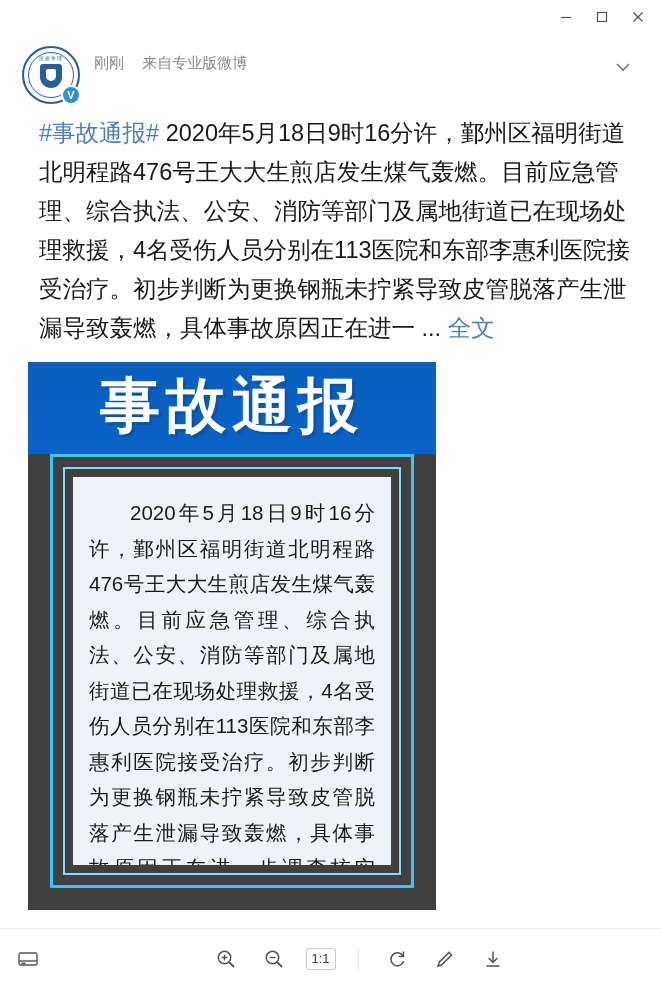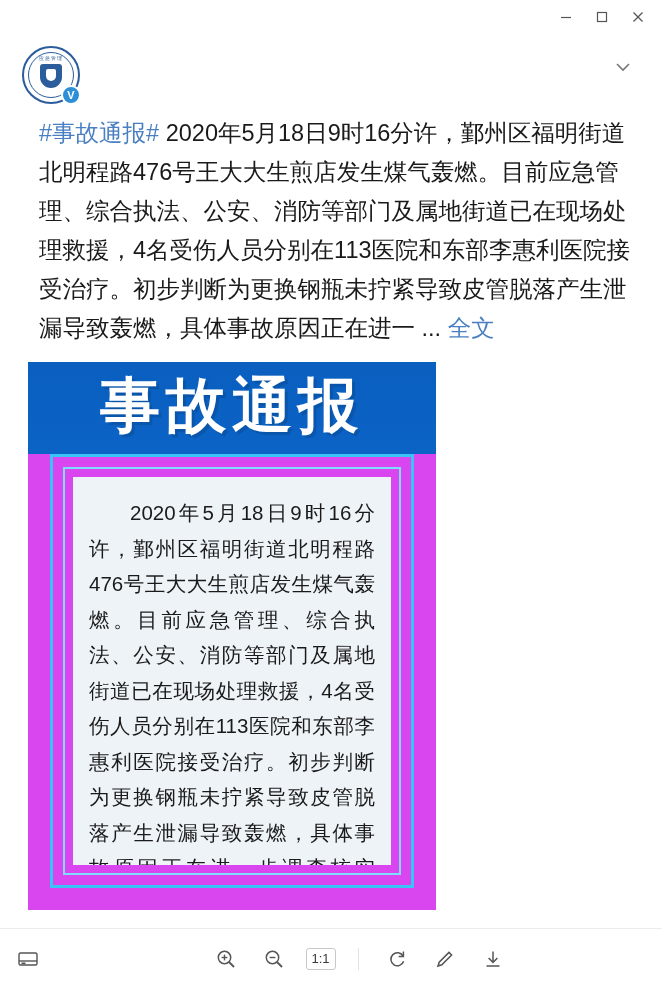--- a/index.html
+++ b/index.html
@@ -173,21 +173,21 @@
   .ellipsis { color: #1a1a1a; }
   
   .post-image-wrap {
     padding: 14px 22px 0 28px;
     box-sizing: border-box;
   }
   .poster {
     position: relative;
     width: 408px;
     height: 548px;
-    background: #d946ef;
+    background: #404040;
     overflow: hidden;
   }
   .poster .hdr-band {
     position: absolute;
     left: 0; top: 0; right: 0;
     height: 92px;
     background: linear-gradient(180deg,#0a5fbf 0%, #0b63c6 100%);
   }
   .poster .hdr-title {
     position: absolute;
@@ -320,20 +320,25 @@
   <div class="post-header">
     <div class="avatar-wrap">
       <div class="avatar">
         <div class="emblem-outer"></div>
         <div class="emblem-arc">应急管理</div>
         <div class="emblem-shield"></div>
       </div>
       <div class="verify-badge">V</div>
     </div>
     <div class="account-block">
+      <div class="post-meta">
+        <span>刚刚</span>
+        <span class="sep"></span>
+        <span>来自专业版微博</span>
+      </div>
     </div>
     <div class="collapse-btn">
       <svg width="20" height="20" viewBox="0 0 20 20">
         <polyline points="4,7 10,13 16,7" fill="none" stroke="#777" stroke-width="1.6"></polyline>
       </svg>
     </div>
   </div>
 
   <div class="post-body">
     <span class="hashtag">#事故通报#</span><span> 2020年5月18日9时16分许，鄞州区福明街道北明程路476号王大大生煎店发生煤气轰燃。目前应急管理、综合执法、公安、消防等部门及属地街道已在现场处理救援，4名受伤人员分别在113医院和东部李惠利医院接受治疗。初步判断为更换钢瓶未拧紧导致皮管脱落产生泄漏导致轰燃，具体事故原因正在进一 </span><span class="ellipsis">... </span><span class="fulltext-link">全文</span>

